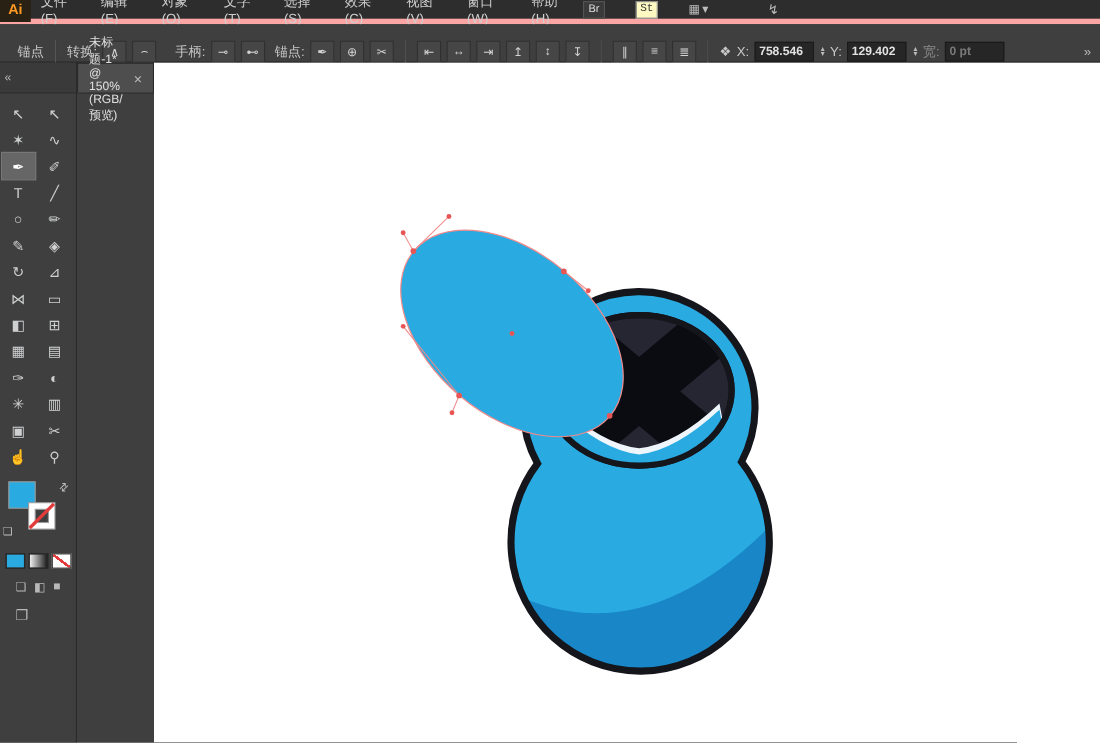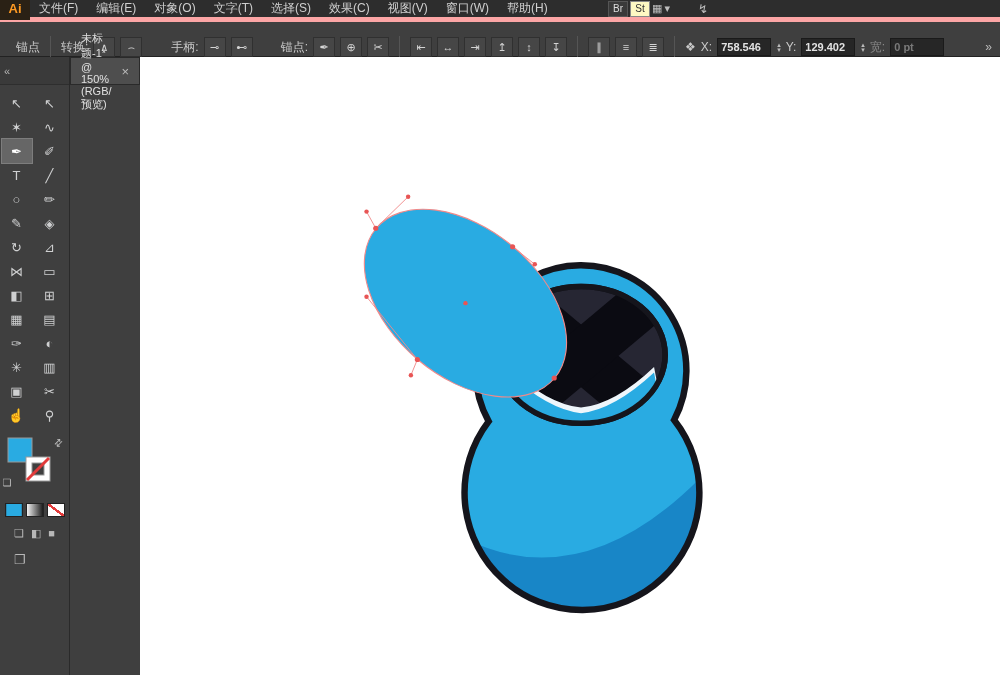--- a/index.html
+++ b/index.html
@@ -6,24 +6,24 @@
   html,body { width:1000px; height:675px; overflow:hidden; background:#3f3f3f;
               font-family:"Liberation Sans", sans-serif; }
   .app { width:1000px; height:675px; display:flex; flex-direction:column; }
 
   
   .menubar { height:22px; background:#2d2d2d; display:flex; align-items:center;
              color:#cfcfcf; font-size:12px; border-bottom:5px solid #fca5a5; flex:0 0 22px;}
   .ai-logo { width:30px; height:22px; background:#2a2115; color:#ff9a23; font-weight:bold;
              display:flex; align-items:center; justify-content:center; font-size:13px; }
   .menu-item { padding:0 9px; height:34px; display:flex; align-items:center; cursor:default; }
-  .mb-right { margin-left:auto; display:flex; align-items:center; margin-right:292px; gap:2px;justify-content:space-between; }
+  .mb-right { margin-left:auto; display:flex; align-items:center; margin-right:292px; gap:28px;justify-content:space-between; }
   .mb-tile { width:20px; height:16px; display:flex; align-items:center; justify-content:center;
              font-size:10px; border:1px solid #555; background:#3a3a3a; color:#ddd; }
-  .mb-tile.light { background:#fef9c3; color:#333; border-color:#888; }
+  .mb-tile.light { background:#fef9c3; color:#333; border-color:#888;font-family:Liberation Mono, monospace; }
   .mb-ws { display:flex; align-items:center; gap:2px; color:#bdbdbd; font-size:11px; }
   .mb-power { color:#bdbdbd; font-size:12px; margin-left:26px; }
 
   
   .controlbar { height:35px; background:#3f3f3f; border-bottom:1px solid #222;
                 display:flex; align-items:center; color:#c9c9c9; font-size:12px;
                 padding:16px 8px 0 16px; gap:5px; flex:0 0 35px; }
   .cb-label { color:#c9c9c9; white-space:nowrap; }
   .cb-label.dim { color:#8a8a8a; }
   .cb-sep { width:1px; height:22px; background:#2a2a2a; border-right:1px solid #555; margin:0 5px; }
@@ -103,24 +103,24 @@
       <div class="mb-power">↯</div>
     </div>
   </div>
 
   <div class="controlbar">
     <span class="cb-label">锚点</span>
     <span class="cb-sep"></span>
     <span class="cb-label">转换:</span>
     <button class="cb-btn">∧</button>
     <button class="cb-btn">⌢</button>
-    <span class="cb-label" style="margin-left:24px">手柄:</span>
+    <span class="cb-label" style="margin-left:12px">手柄:</span>
     <button class="cb-btn">⊸</button>
     <button class="cb-btn">⊷</button>
-    <span class="cb-label" style="margin-left:23px">锚点:</span>
+    <span class="cb-label" style="margin-left:4px">锚点:</span>
     <button class="cb-btn">✒</button>
     <button class="cb-btn">⊕</button>
     <button class="cb-btn">✂</button>
     <span class="cb-sep"></span>
     <button class="cb-btn">⇤</button>
     <button class="cb-btn">↔</button>
     <button class="cb-btn">⇥</button>
     <button class="cb-btn">↥</button>
     <button class="cb-btn">↕</button>
     <button class="cb-btn">↧</button>

